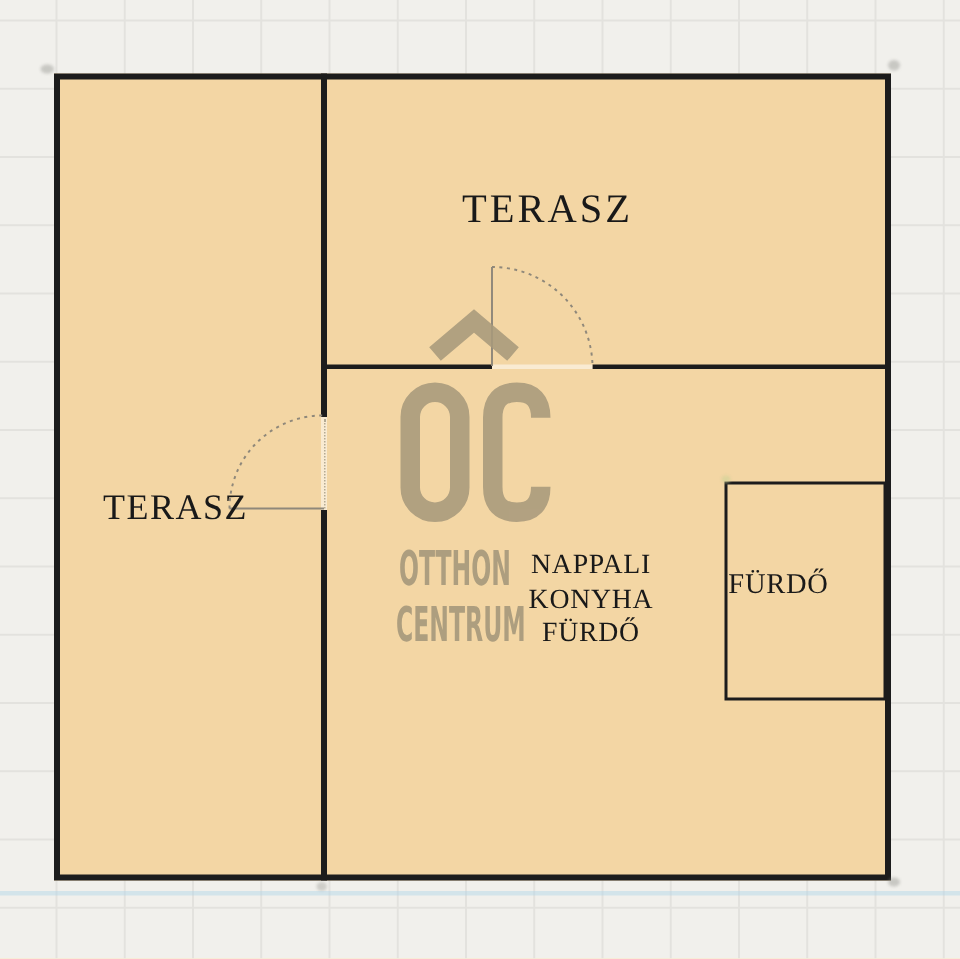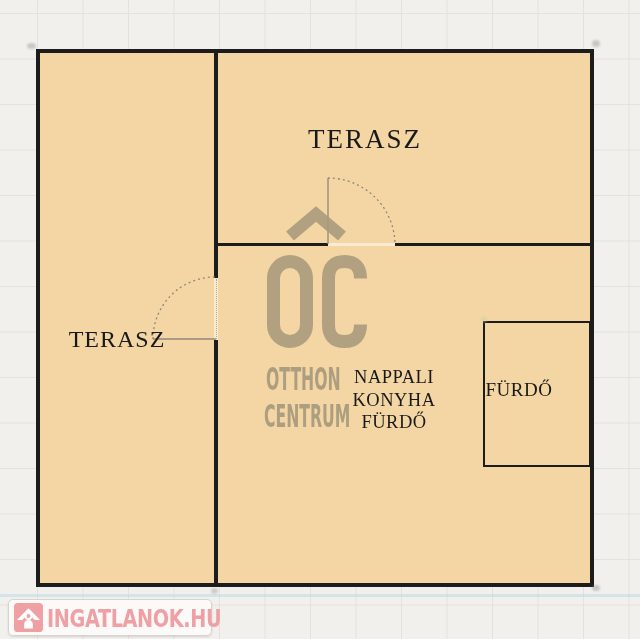--- a/index.html
+++ b/index.html
@@ -104,23 +104,14 @@
   </div>
   <div class="abs room-label lbl-furdo">FÜRDŐ</div>
 
   <div class="abs smudge sm1"></div>
   <div class="abs smudge sm2"></div>
   <div class="abs smudge sm3"></div>
   <div class="abs smudge sm4"></div>
   <div class="abs smudge sm5"></div>
   <div class="abs blue-line"></div>
 
-  <div class="abs logo-box">
-    <svg class="abs logo-badge" viewBox="0 0 30 30" xmlns="http://www.w3.org/2000/svg">
-      <rect x="0" y="0" width="30" height="30" rx="4" fill="#efa0a2"></rect>
-      <path d="M 3 17.5 L 15 5.5 L 27 17.5 L 21.5 17.5 L 15 11 L 8.5 17.5 Z" fill="#ffffff"></path>
-      <circle cx="15" cy="13.5" r="3" fill="#efa0a2" stroke="#ffffff" stroke-width="2"></circle>
-      <path d="M 10.5 26.5 L 10.5 22 A 4.5 4.5 0 0 1 19.5 22 L 19.5 26.5 Z" fill="#ffffff"></path>
-    </svg>
-    <div class="abs logo-text">INGATLANOK.HU</div>
-  </div>
 
 </div>
 
 </body></html>

